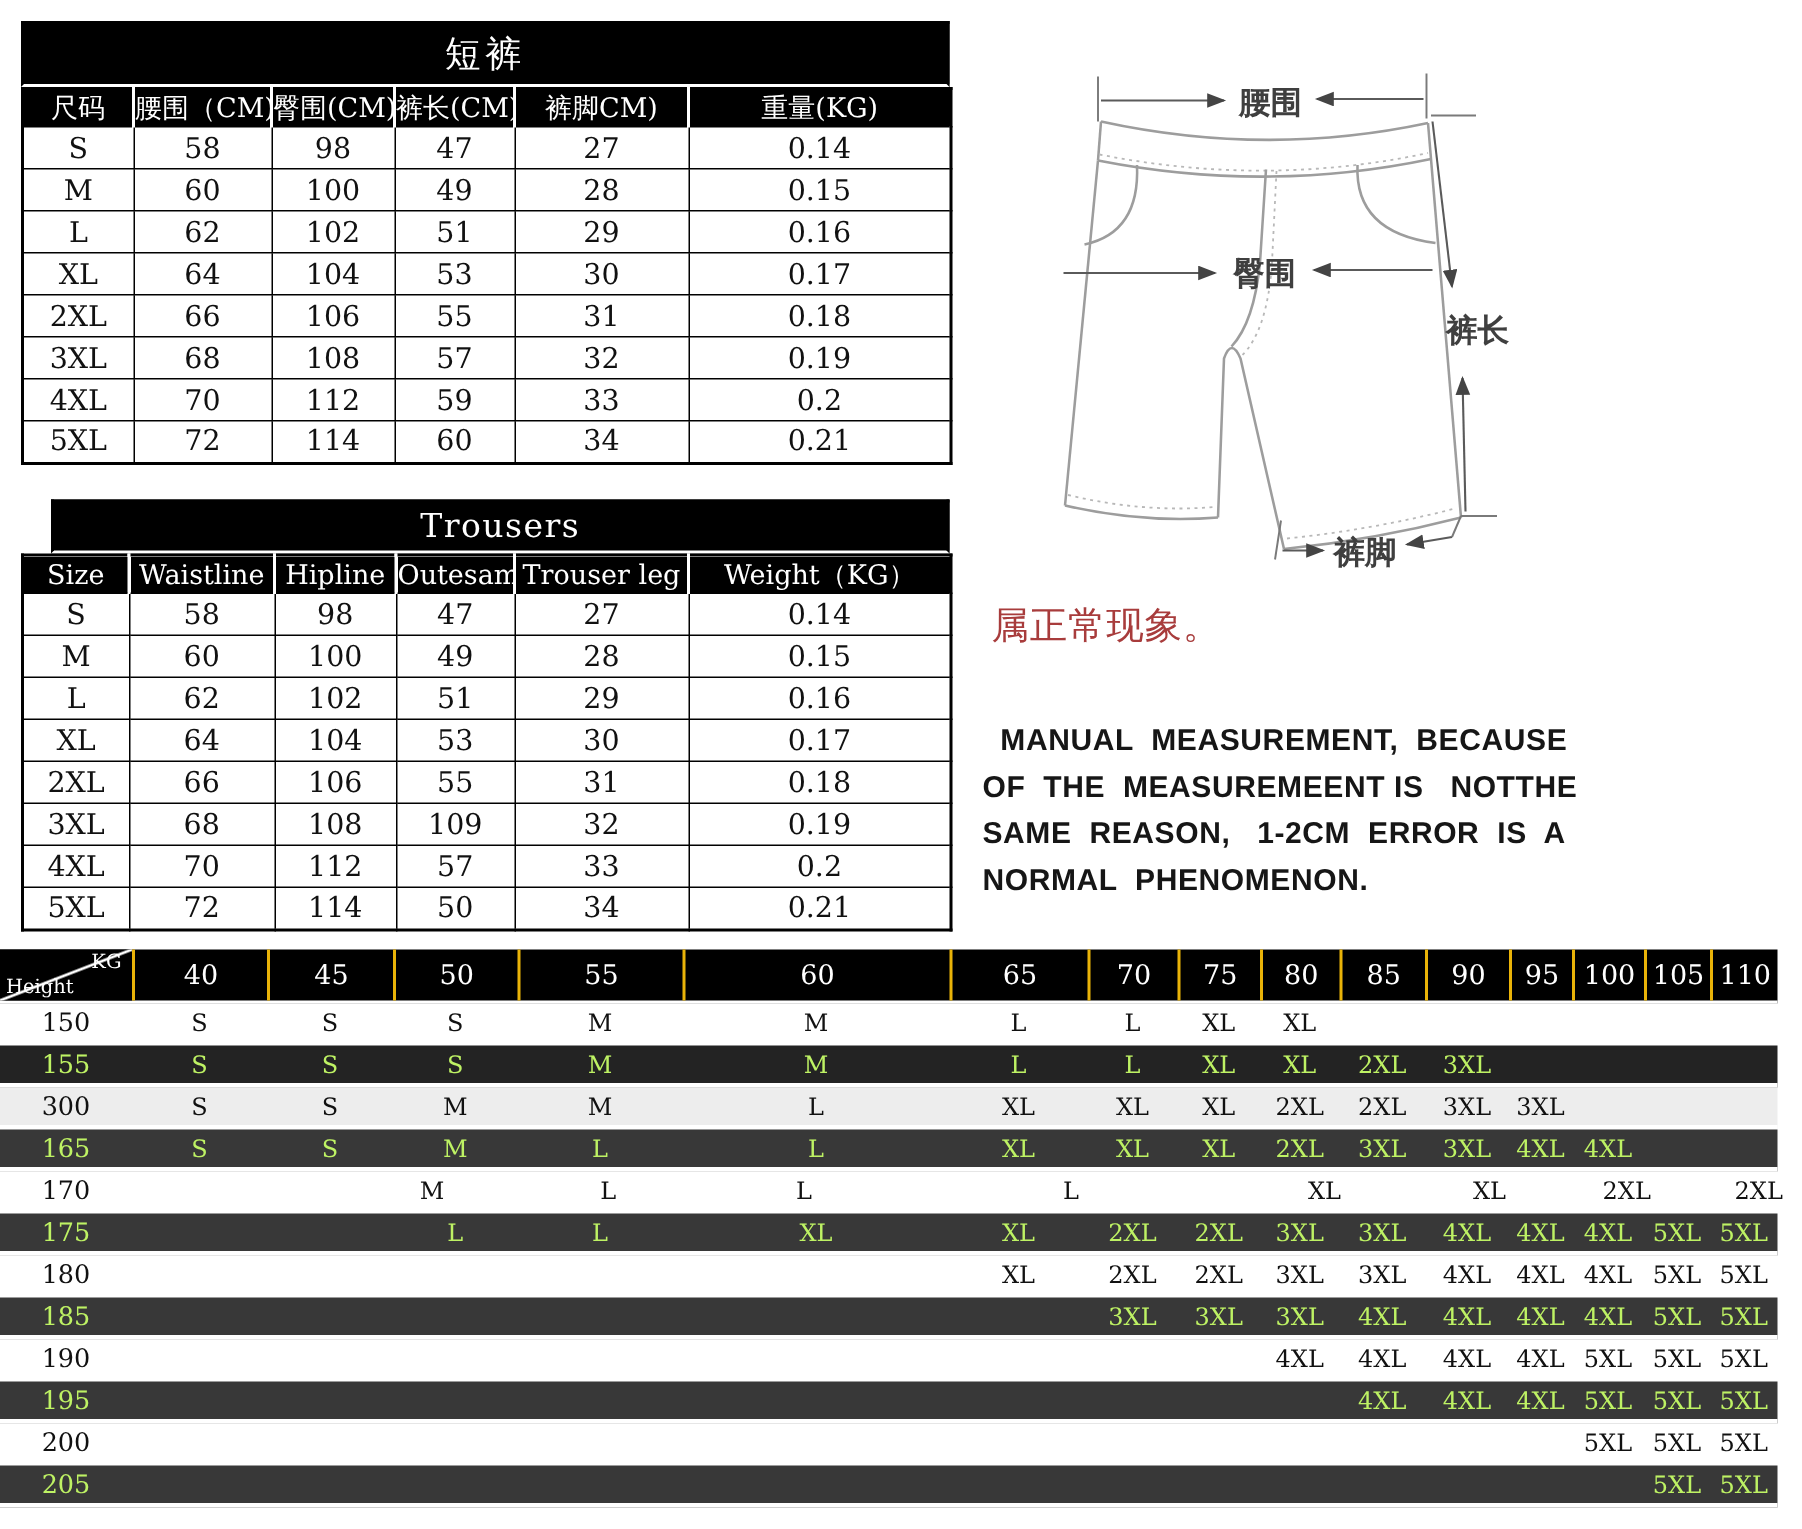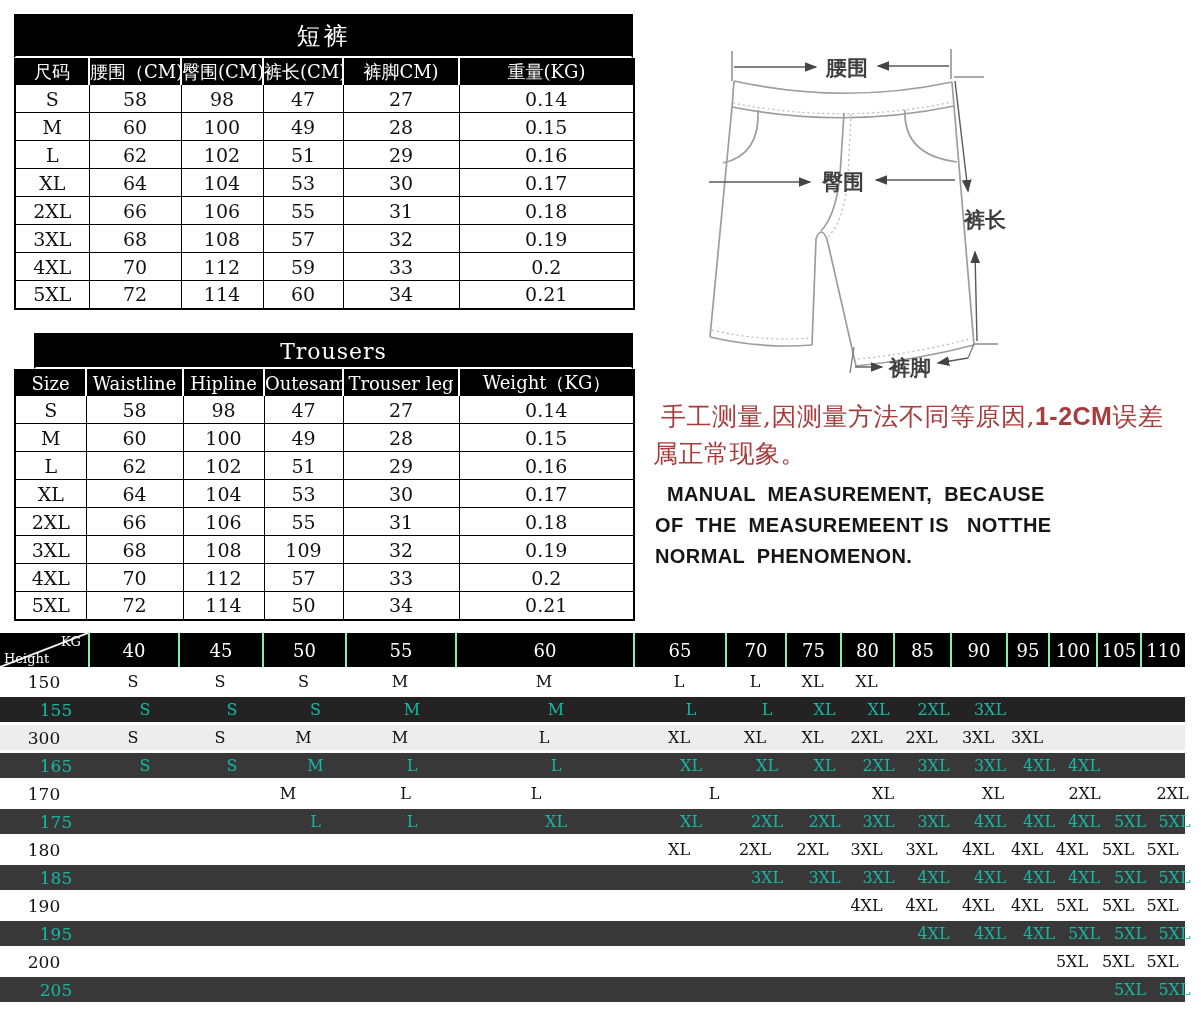--- a/index.html
+++ b/index.html
@@ -54,31 +54,31 @@
     font-size: 20px; font-weight: bold; line-height: 31px; color: #161616;
     letter-spacing: 0.4px; }
   .note-en .en-line { white-space: pre; }
 
   
   #matrix { position: absolute; width: 1185px; }
   .m-row { display: grid; height: 28px; border-bottom: 3px solid #fff; }
   .m-row.m-head { height: 36px; background: var(--table-header-bg, #000);
     color: var(--table-header-text, #fff); border-bottom: 2px solid #fff; }
   .m-h { display: flex; align-items: center; justify-content: center;
-    font-size: 18px; border-left: 2px solid #86efac; }
+    font-size: 18px; border-left: 2px solid #eab308; }
   .m-corner { position: relative;
     background: linear-gradient(to bottom right,
       #000 calc(50% - 1.5px), #fff calc(50% - 0.3px),
       #fff calc(50% + 0.3px), #000 calc(50% + 1.5px)); }
   .mc-kg { position: absolute; top: 1px; right: 7px; font-size: 13px; }
   .mc-h  { position: absolute; bottom: 1px; left: 4px; font-size: 13px; }
   .m-height, .m-c { display: flex; align-items: center; justify-content: center;
     font-size: 16px; }
   .m-height { font-size: 17px; }
-  .m-row.dark { color: #14b8a6; padding-left: 12px; }
+  .m-row.dark { color: #bef264; }
 </style>
 </head>
 <body>
 
 <div id="canvas">
 
   <section class="spec" style="left:14px; top:14px; width:619px">
     <div class="ttl ttl-lg">短裤</div>
     <table class="spec-tbl">
         <colgroup>
@@ -302,27 +302,27 @@
     <text class="lbl" x="314" y="212" text-anchor="start">裤长</text>
 
     <path class="tk" d="M204,332 L200,358"></path>
     <path class="ms" d="M205,352 H232" marker-end="url(#ah)"></path>
     <path class="ms" d="M318,343 L288,348" marker-end="url(#ah)"></path>
     <path class="tk" d="M318,343 L324,329"></path>
     <text class="lbl" x="260" y="360" text-anchor="middle" font-size="20">裤脚</text>
   </svg>
 
   <div class="note-cn" style="left:653px; top:398px; width:545px">
-    <div class="cn-line"><span>手工测量,因测量方法不同等原因,</span><span class="cnb">1-2CM</span><span>误差</span></div>
     <div class="cn-line">属正常现象。</div>
   </div>
 
   <div class="note-en" style="left:655px; top:479px; width:480px">
       <div class="en-line">  MANUAL  MEASUREMENT,  BECAUSE</div>
       <div class="en-line">OF  THE  MEASUREMEENT IS   NOTTHE</div>
+      <div class="en-line">SAME  REASON,   1-2CM  ERROR  IS  A</div>
       <div class="en-line">NORMAL  PHENOMENON.</div>
     </div>
 
   <div id="matrix" style="left:0; top:633px">
       <div class="m-row m-head" style="grid-template-columns: 88px 90px 84px 83px 110px 178px 92px 60px 55px 53px 57px 56px 42px 48px 44px 45px;">
         <div class="m-corner">
           <span class="mc-kg">KG</span>
           <span class="mc-h">Height</span>
         </div>
         <div class="m-h">40</div>

